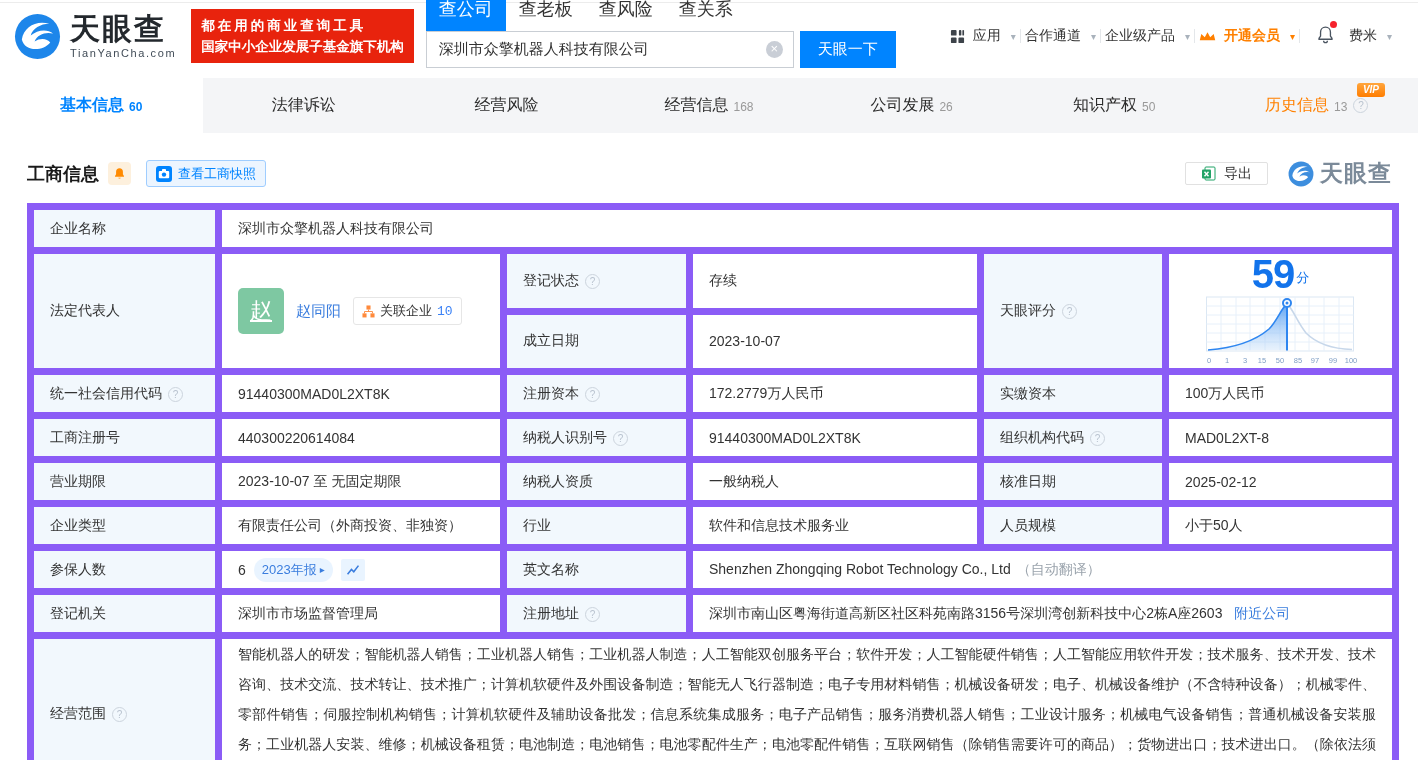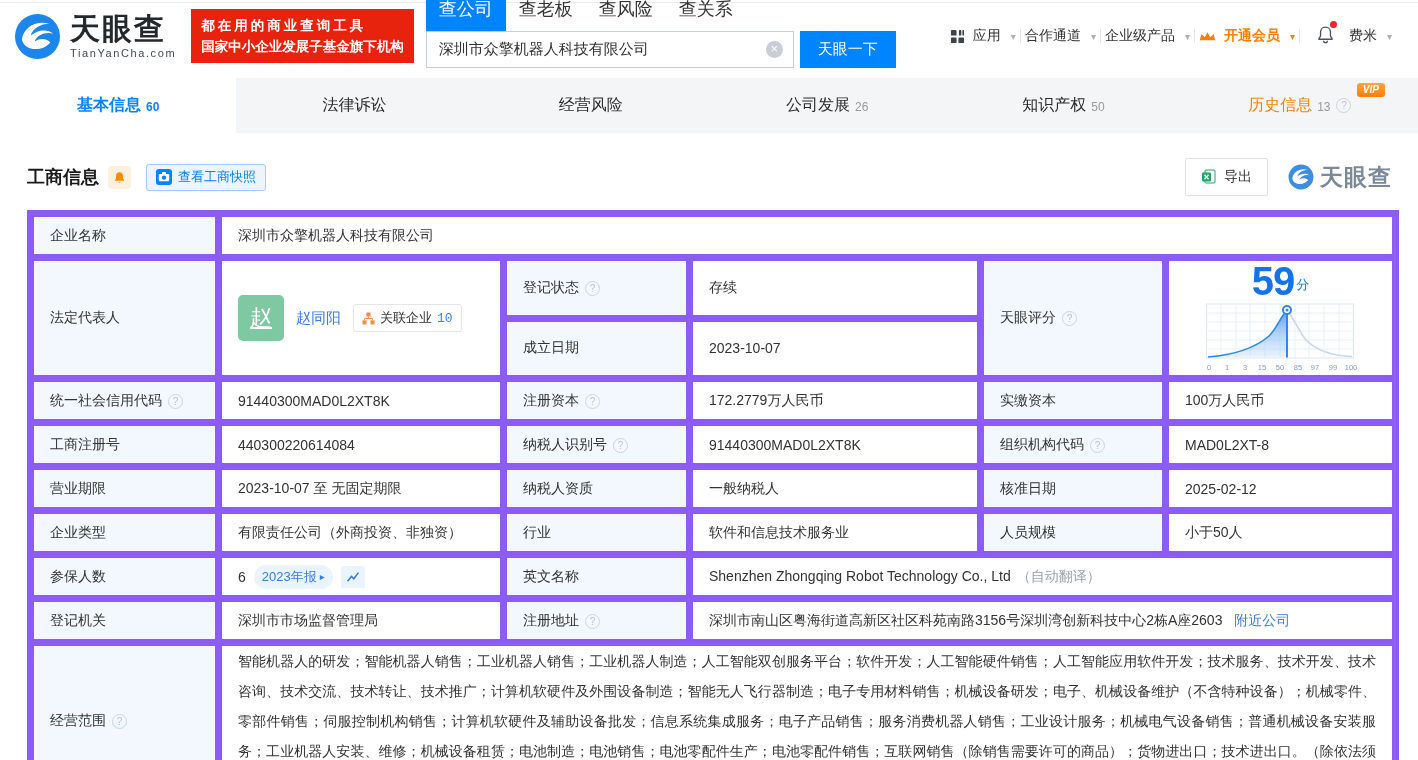--- a/index.html
+++ b/index.html
@@ -48,21 +48,21 @@
   .vipbadge { position:absolute; top:5px; right:33px; background:linear-gradient(180deg,#ffa63e,#ff7d00); color:#fff; font-size:10px; font-style:italic; font-weight:bold; padding:1px 6px 2px; border-radius:3px; line-height:11px; }
   .qmark { display:inline-block; width:15px; height:15px; border:1px solid #ccd4dd; border-radius:50%; color:#b9c3cf; font-size:10px; line-height:14px; text-align:center; margin-left:6px; font-style:normal; font-weight:normal; }
   .qmark::before { content:"?"; }
 
   
   .sechead { display:flex; align-items:center; margin:25px 26px 14px 27px; }
   .sectitle { font-size:18px; font-weight:bold; color:#1a1a1a; }
   .bellbadge { width:23px; height:23px; border-radius:4px; background:#fdf0dd; display:flex; align-items:center; justify-content:center; margin-left:9px; }
   .snapbtn { margin-left:15px; display:flex; align-items:center; gap:6px; background:#ecf5ff; border:1px solid #9fcdff; color:#0084ff; font-size:13px; height:27px; padding:0 9px; border-radius:3px; }
   .secright { margin-left:auto; display:flex; align-items:center; gap:20px; }
-  .exportbtn { display:flex; align-items:center; gap:7px; background:#fff; border:1px solid #e1e1e1; height:38px; padding:0 15px; font-size:14px; color:#333; border-radius:2px; }
+  .exportbtn { display:flex; align-items:center; gap:7px; background:#fff; border:1px solid #e1e1e1; height:23px; padding:0 15px; font-size:14px; color:#333; border-radius:2px; }
   .watermark { display:flex; align-items:center; gap:6px; font-size:23px; font-weight:bold; color:#7b8a99; letter-spacing:1px; }
   .watermark svg { width:26px; height:26px; }
 
   
   table.info { border-collapse:collapse; table-layout:fixed; width:1365px; margin-left:27px; }
   table.info td { border:7px solid #8b5cf6; font-size:14px; color:#333; padding:0 16px; height:44px; vertical-align:middle; }
   td.lbl { background:#f2f8fd; white-space:nowrap; }
   .row-tall td { height:45px; }
   .green { color:#00a862; }
   .link { color:#3a7dde; }
@@ -164,20 +164,24 @@
   <div class="tabstrip" data-interactable="false">
     <div class="mtab active" data-interactable="true">
       <span data-interactable="false">基本信息</span>
       <span class="cnt" data-interactable="false">60</span>
     </div>
     <div class="mtab" data-interactable="true">
       <span data-interactable="false">法律诉讼</span>
     </div>
     <div class="mtab" data-interactable="true">
       <span data-interactable="false">经营风险</span>
+    </div>
+    <div class="mtab" data-interactable="true">
+      <span data-interactable="false">经营信息</span>
+      <span class="cnt" data-interactable="false">168</span>
     </div>
     <div class="mtab" data-interactable="true">
       <span data-interactable="false">公司发展</span>
       <span class="cnt" data-interactable="false">26</span>
     </div>
     <div class="mtab" data-interactable="true">
       <span data-interactable="false">知识产权</span>
       <span class="cnt" data-interactable="false">50</span>
     </div>
     <div class="mtab viptab" data-interactable="true">

